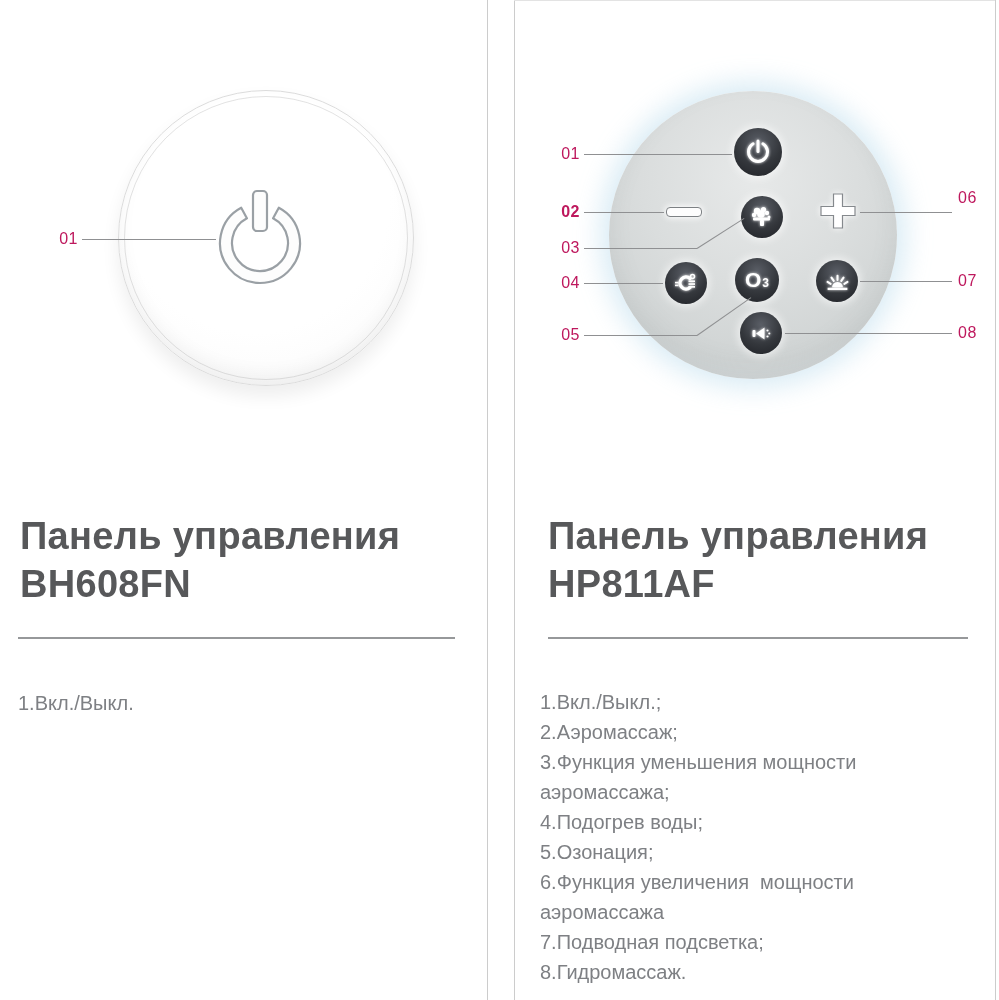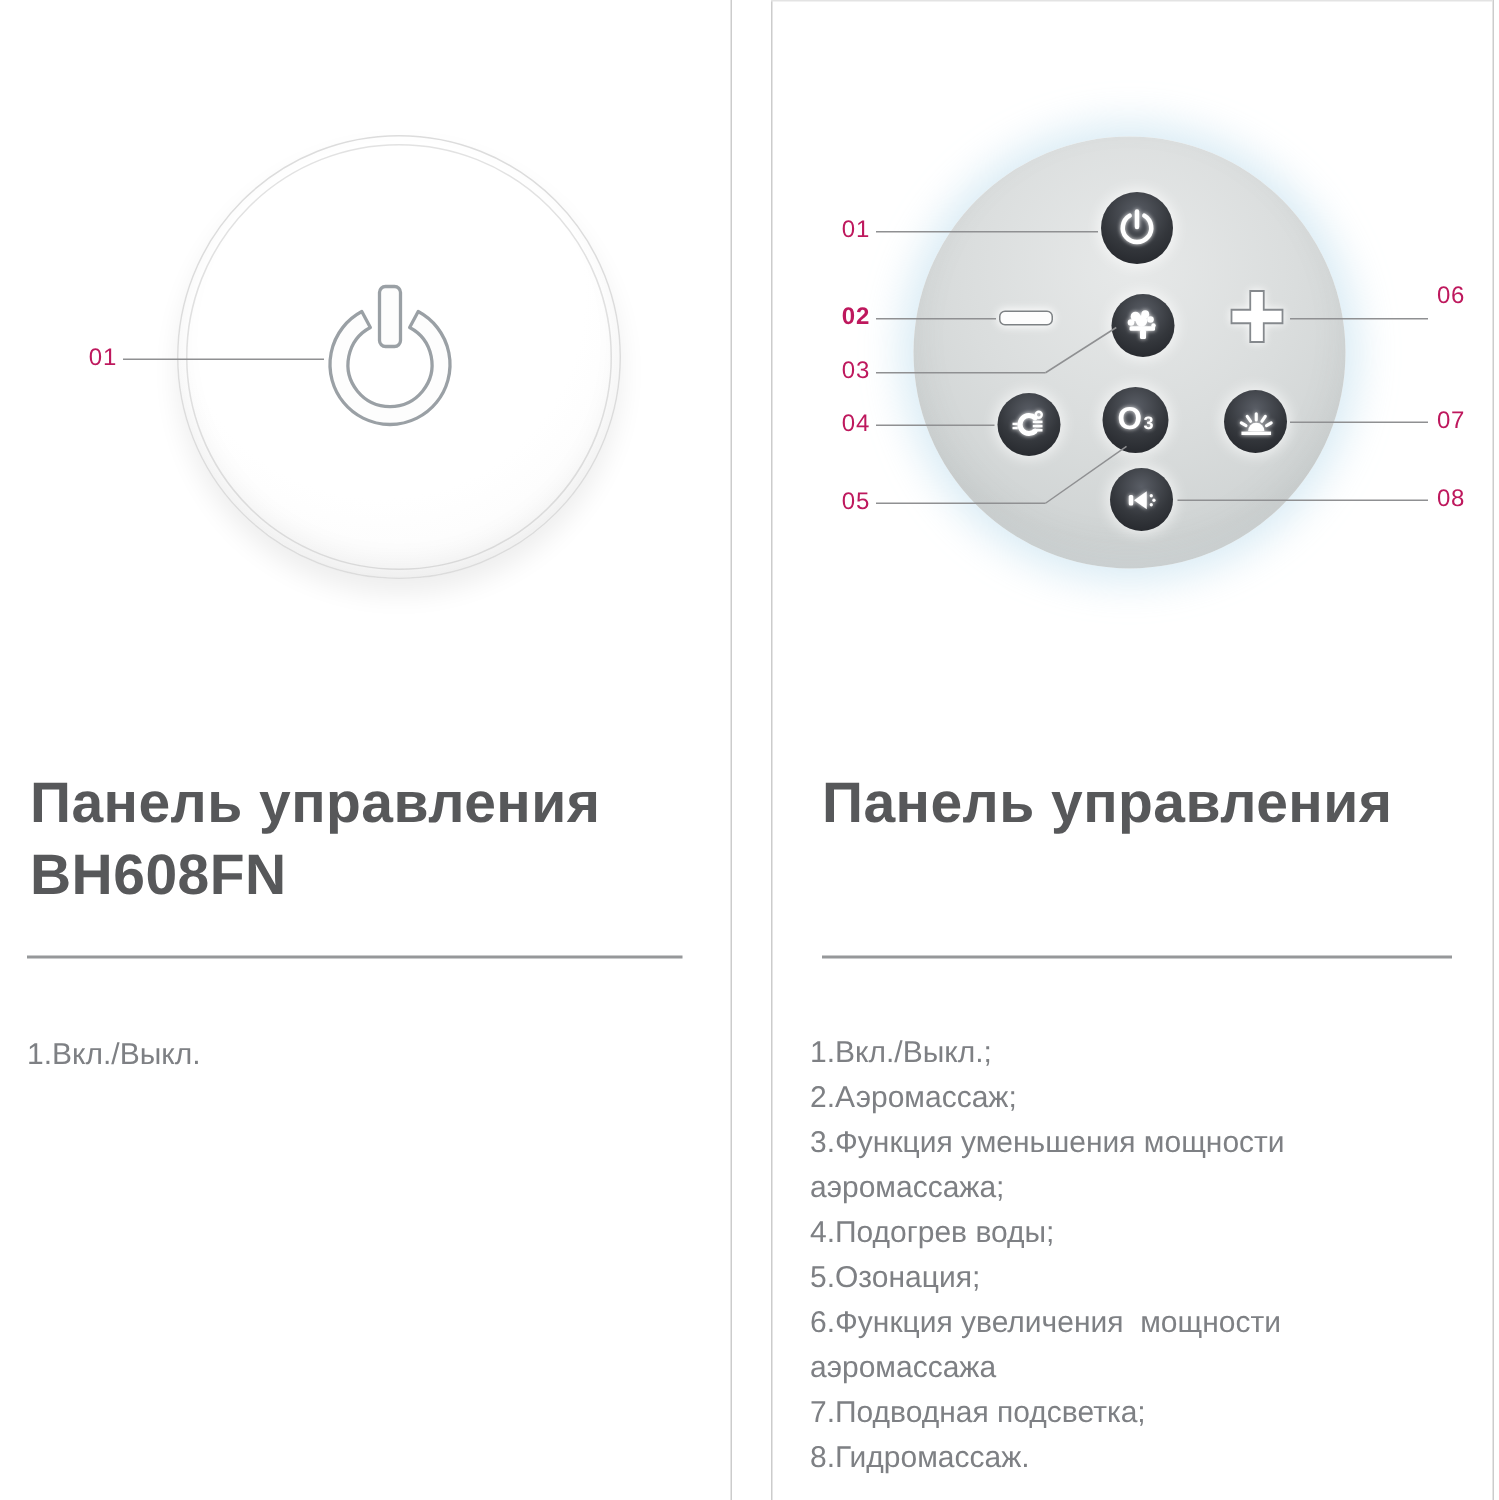--- a/index.html
+++ b/index.html
@@ -191,20 +191,21 @@
     <div class="cline" style="left:860px; top:212px; width:92px;"></div>
 
     <div class="callout-label lab-r" style="left:958px; top:271px;">07</div>
     <div class="cline" style="left:860px; top:281px; width:92px;"></div>
 
     <div class="callout-label lab-r" style="left:958px; top:323px;">08</div>
     <div class="cline" style="left:785px; top:333px; width:167px;"></div>
 
     <div class="heading" style="left:548px; top:512px;">
       <div>Панель управления</div>
+      <div>HP811AF</div>
     </div>
 
     <div class="hrule" style="left:548px; top:637px; width:420px;"></div>
 
     <div class="features" style="left:540px; top:687px;">
       <div class="feat">1.Вкл./Выкл.;</div>
       <div class="feat">2.Аэромассаж;</div>
       <div class="feat">3.Функция уменьшения мощности аэромассажа;</div>
       <div class="feat">4.Подогрев воды;</div>
       <div class="feat">5.Озонация;</div>

